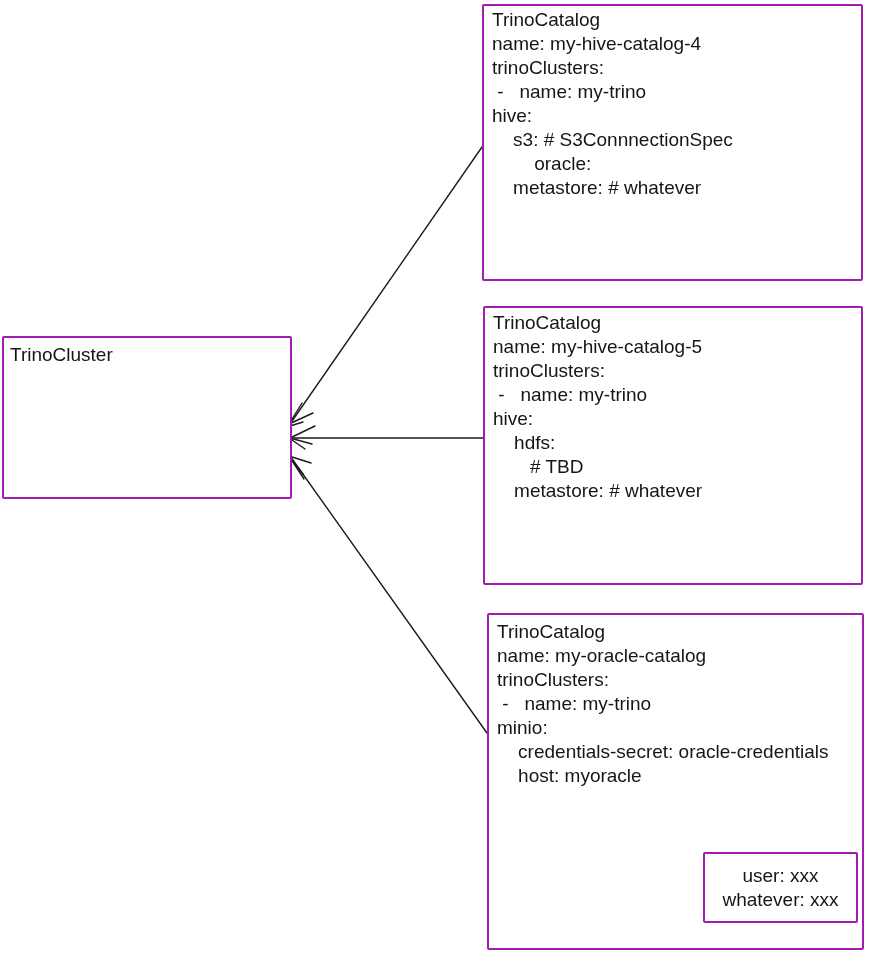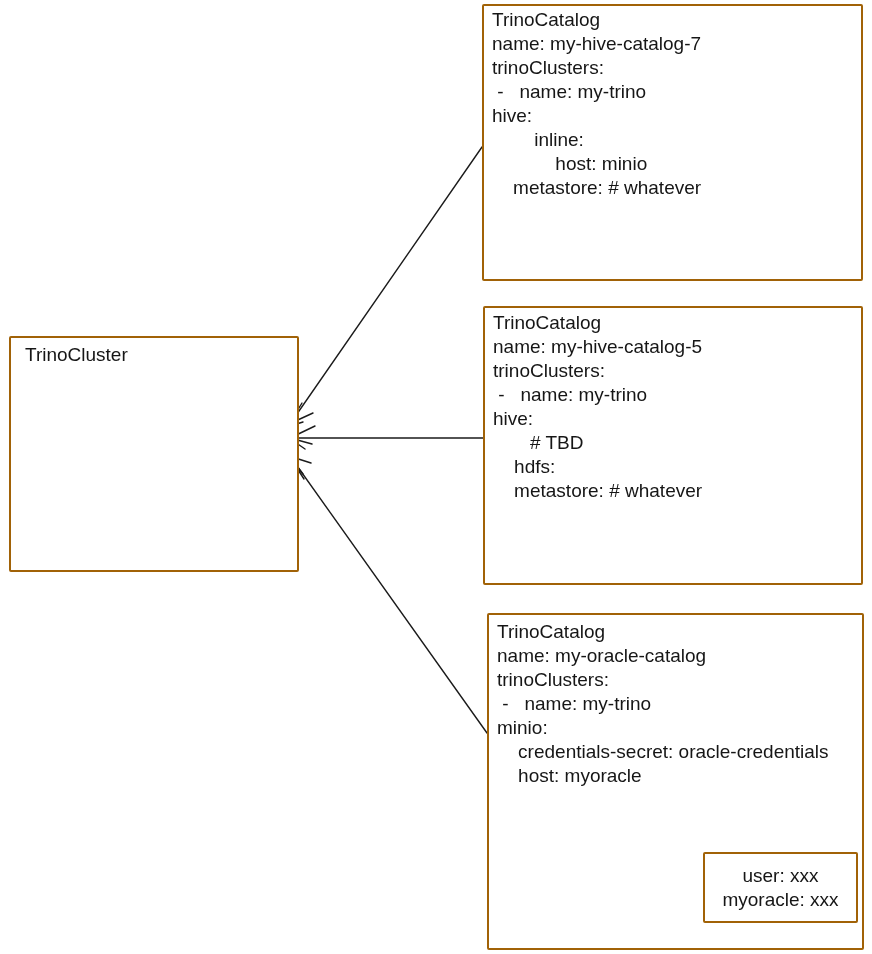--- a/index.html
+++ b/index.html
@@ -19,30 +19,30 @@
   .connector-layer {
     position: absolute;
     left: 0;
     top: 0;
     width: 872px;
     height: 954px;
   }
   .sketch-box {
     position: absolute;
     box-sizing: border-box;
-    border: 2px solid #a16207;
+    border: 2px solid #a21caf;
     border-radius: 2px;
     background: #ffffff;
   }
   .line {
     white-space: pre;
     font-size: 19px;
     line-height: 24px;
   }
-  .cluster-box   { left: 9px;   top: 336px; width: 290px; height: 236px; padding: 5px 14px; }
+  .cluster-box   { left: 2px;   top: 336px; width: 290px; height: 163px; padding: 5px 6px; }
   .catalog-box-1 { left: 482px; top: 4px;   width: 381px; height: 277px; padding: 2px 8px; }
   .catalog-box-2 { left: 483px; top: 306px; width: 380px; height: 279px; padding: 3px 8px; }
   .catalog-box-3 { left: 487px; top: 613px; width: 377px; height: 337px; padding: 5px 8px; }
   .secret-box {
     left: 703px; top: 852px; width: 155px; height: 71px;
     display: flex; flex-direction: column;
     align-items: center; justify-content: center;
     z-index: 2;
   }
 </style>
@@ -63,48 +63,48 @@
       <path d="M771,846 L785,850 L778,836"></path>
     </g>
   </svg>
 
   <div class="sketch-box cluster-box">
     <div class="line">TrinoCluster</div>
   </div>
 
   <div class="sketch-box catalog-box-1">
     <div class="line">TrinoCatalog</div>
-    <div class="line">name: my-hive-catalog-7</div>
+    <div class="line">name: my-hive-catalog-4</div>
     <div class="line">trinoClusters:</div>
     <div class="line"> -   name: my-trino</div>
     <div class="line">hive:</div>
-    <div class="line">        inline:</div>
-    <div class="line">            host: minio</div>
+    <div class="line">    s3: # S3ConnnectionSpec</div>
+    <div class="line">        oracle:</div>
     <div class="line">    metastore: # whatever</div>
   </div>
 
   <div class="sketch-box catalog-box-2">
     <div class="line">TrinoCatalog</div>
     <div class="line">name: my-hive-catalog-5</div>
     <div class="line">trinoClusters:</div>
     <div class="line"> -   name: my-trino</div>
     <div class="line">hive:</div>
+    <div class="line">    hdfs:</div>
     <div class="line">       # TBD</div>
-    <div class="line">    hdfs:</div>
     <div class="line">    metastore: # whatever</div>
   </div>
 
   <div class="sketch-box catalog-box-3">
     <div class="line">TrinoCatalog</div>
     <div class="line">name: my-oracle-catalog</div>
     <div class="line">trinoClusters:</div>
     <div class="line"> -   name: my-trino</div>
     <div class="line">minio:</div>
     <div class="line">    credentials-secret: oracle-credentials</div>
     <div class="line">    host: myoracle</div>
   </div>
 
   <div class="sketch-box secret-box">
     <div class="line">user: xxx</div>
-    <div class="line">myoracle: xxx</div>
+    <div class="line">whatever: xxx</div>
   </div>
 
 </div>
 
 </body></html>

